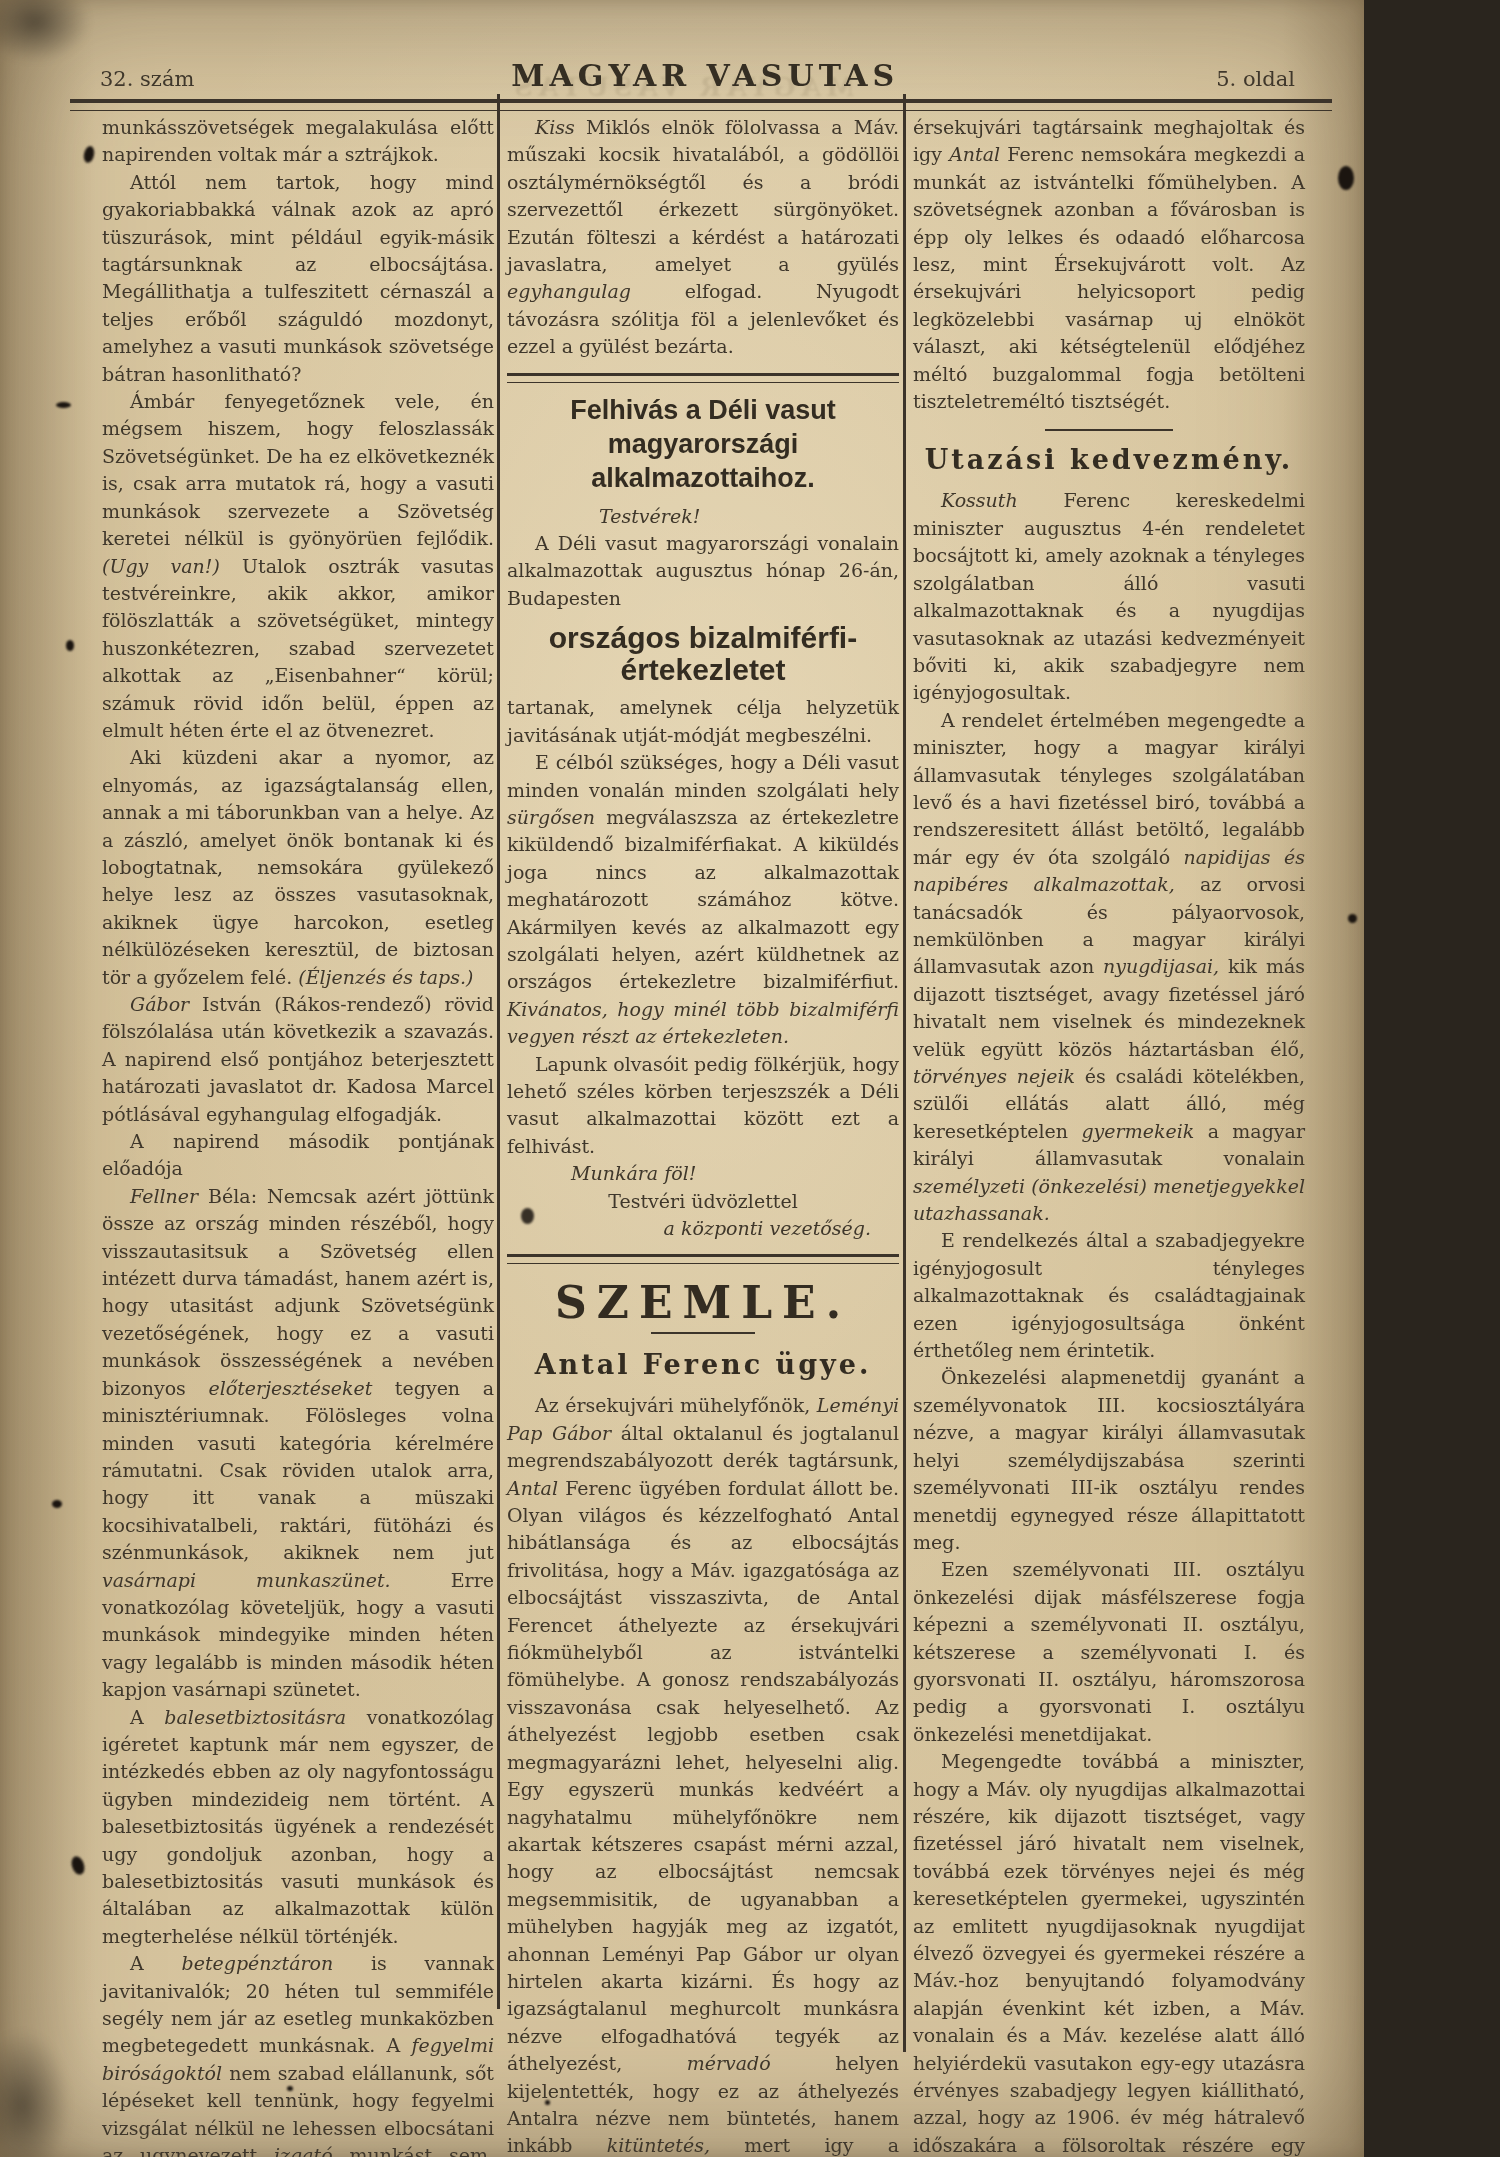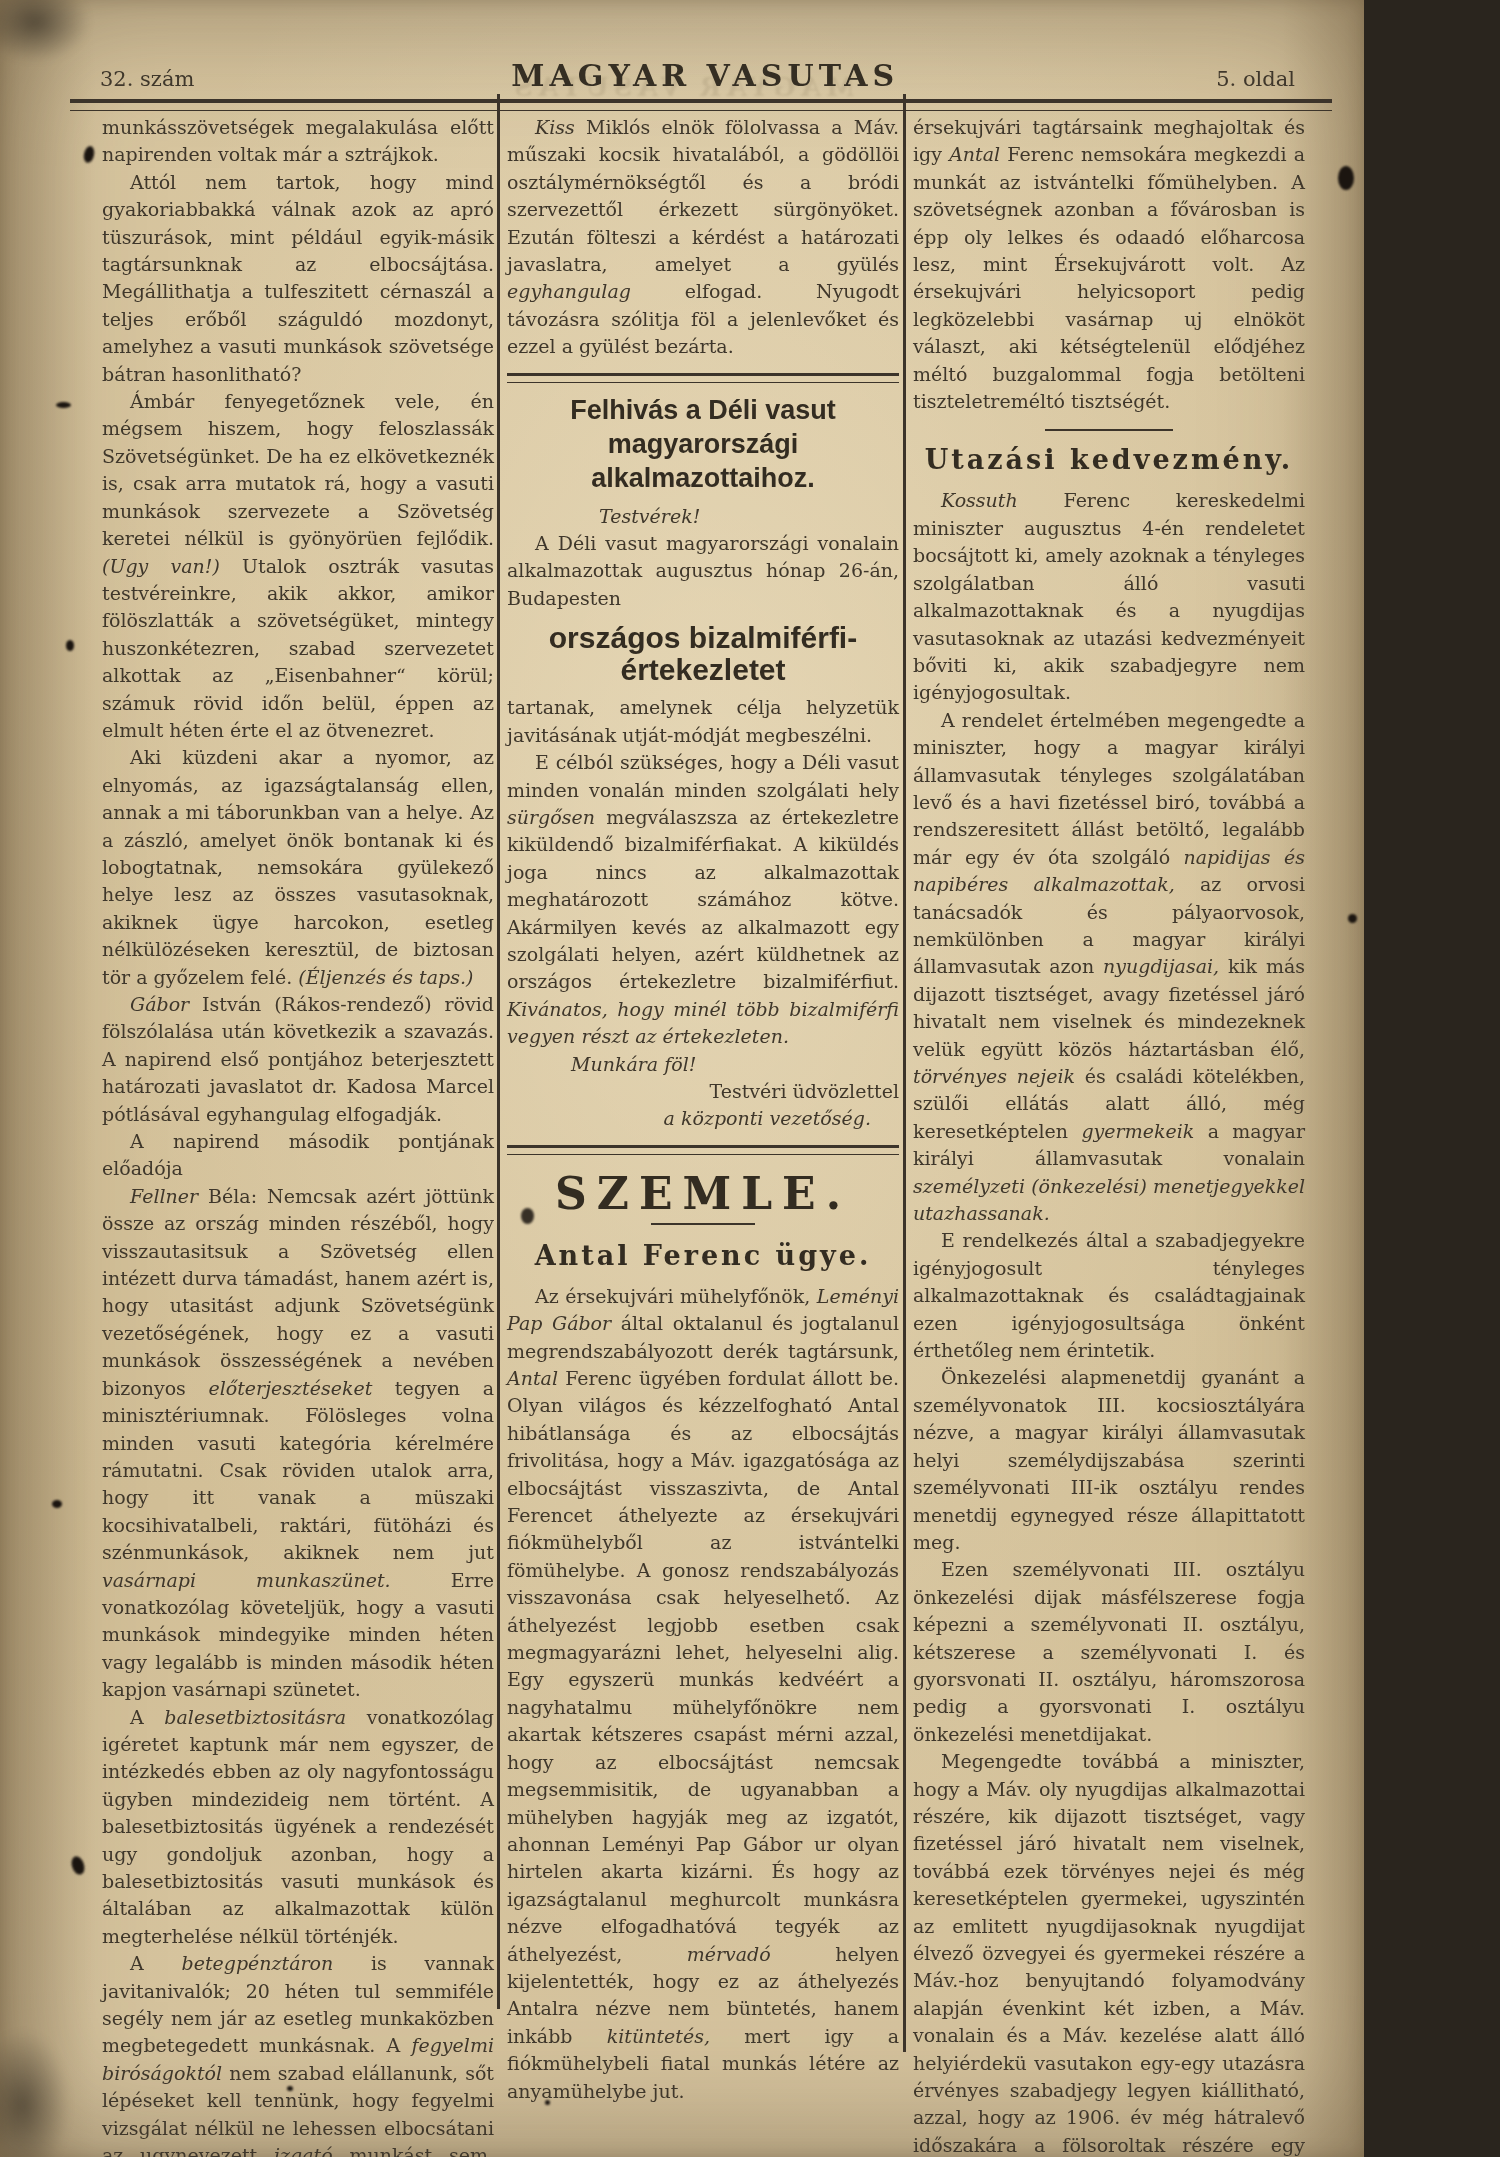--- a/index.html
+++ b/index.html
@@ -27,21 +27,21 @@
   .col2{left:507px;}
   .col3{left:913px;}
   .vrule{position:absolute;width:2.5px;background:#3c342a;}
   .vrule.v1{left:497px;top:94px;height:1915px;}
   .vrule.v2{left:903px;top:94px;height:1958px;}
   p{margin:0;}
   .p{text-indent:28px;}
   .pc{text-indent:0;}
   .voc{font-style:italic;text-indent:92px;text-align:left;}
   .itline{font-style:italic;text-indent:64px;text-align:left;}
-  .sig-c{text-align:right;text-indent:0;}
+  .sig-c{text-align:center;text-indent:0;}
   .sig-r{text-align:right;font-style:italic;padding-right:28px;text-indent:0;}
   .h-sans{font-family:"Liberation Sans","DejaVu Sans",sans-serif;font-weight:bold;
     font-size:27px;line-height:34px;text-align:center;text-indent:0;color:#332c21;
     margin:10px 0 8px;}
   .h-sans-sub{font-family:"Liberation Sans","DejaVu Sans",sans-serif;font-weight:bold;
     font-size:30px;line-height:32px;text-align:center;text-indent:0;color:#332c21;
     margin:10px 0 8px;}
   .h-szemle{font-weight:bold;font-size:44px;line-height:50px;letter-spacing:10px;
     text-align:center;text-indent:0;color:#332c21;margin:14px 0 4px;}
   .h-serif{font-weight:bold;font-size:27px;line-height:34px;letter-spacing:3px;
@@ -87,20 +87,21 @@
 
   <section class="col col2">
     <p class="p"><i>Kiss</i> Miklós elnök fölolvassa a Máv. műszaki kocsik hivatalából, a gödöllöi osztálymérnökségtől és a bródi szervezettől érkezett sürgönyöket. Ezután fölteszi a kérdést a határozati javaslatra, amelyet a gyülés <i>egyhangulag</i> elfogad. Nyugodt távozásra szólitja föl a jelenlevőket és ezzel a gyülést bezárta.</p>
     <div class="rule-double"></div>
     <p class="h-sans">Felhivás a Déli vasut magyarországi alkalmazottaihoz.</p>
     <p class="voc">Testvérek!</p>
     <p class="p">A Déli vasut magyarországi vonalain alkalmazottak augusztus hónap 26-án, Budapesten</p>
     <p class="h-sans-sub">országos bizalmiférfi-értekezletet</p>
     <p class="pc">tartanak, amelynek célja helyzetük javitásának utját-módját megbeszélni.</p>
     <p class="p">E célból szükséges, hogy a Déli vasut minden vonalán minden szolgálati hely <i>sürgősen</i> megválaszsza az értekezletre kiküldendő bizalmiférfiakat. A kiküldés joga nincs az alkalmazottak meghatározott számához kötve. Akármilyen kevés az alkalmazott egy szolgálati helyen, azért küldhetnek az országos értekezletre bizalmiférfiut. <i>Kivánatos, hogy minél több bizalmiférfi vegyen részt az értekezleten.</i></p>
+    <p class="p">Lapunk olvasóit pedig fölkérjük, hogy lehető széles körben terjeszszék a Déli vasut alkalmazottai között ezt a felhivást.</p>
     <p class="itline">Munkára föl!</p>
     <p class="sig-c">Testvéri üdvözlettel</p>
     <p class="sig-r">a központi vezetőség.</p>
     <div class="rule-double"></div>
     <p class="h-szemle">SZEMLE.</p>
     <div class="rule-tiny"></div>
     <p class="h-serif">Antal Ferenc ügye.</p>
     <p class="p">Az érsekujvári mühelyfőnök, <i>Leményi Pap Gábor</i> által oktalanul és jogtalanul megrendszabályozott derék tagtársunk, <i>Antal</i> Ferenc ügyében fordulat állott be. Olyan világos és kézzelfogható Antal hibátlansága és az elbocsájtás frivolitása, hogy a Máv. igazgatósága az elbocsájtást visszaszivta, de Antal Ferencet áthelyezte az érsekujvári fiókmühelyből az istvántelki fömühelybe. A gonosz rendszabályozás visszavonása csak helyeselhető. Az áthelyezést legjobb esetben csak megmagyarázni lehet, helyeselni alig. Egy egyszerü munkás kedvéért a nagyhatalmu mühelyfőnökre nem akartak kétszeres csapást mérni azzal, hogy az elbocsájtást nemcsak megsemmisitik, de ugyanabban a mühelyben hagyják meg az izgatót, ahonnan Leményi Pap Gábor ur olyan hirtelen akarta kizárni. És hogy az igazságtalanul meghurcolt munkásra nézve elfogadhatóvá tegyék az áthelyezést, <i>mérvadó</i> helyen kijelentették, hogy ez az áthelyezés Antalra nézve nem büntetés, hanem inkább <i>kitüntetés,</i> mert igy a fiókmühelybeli fiatal munkás létére az anyamühelybe jut.</p>
 
   </section>

